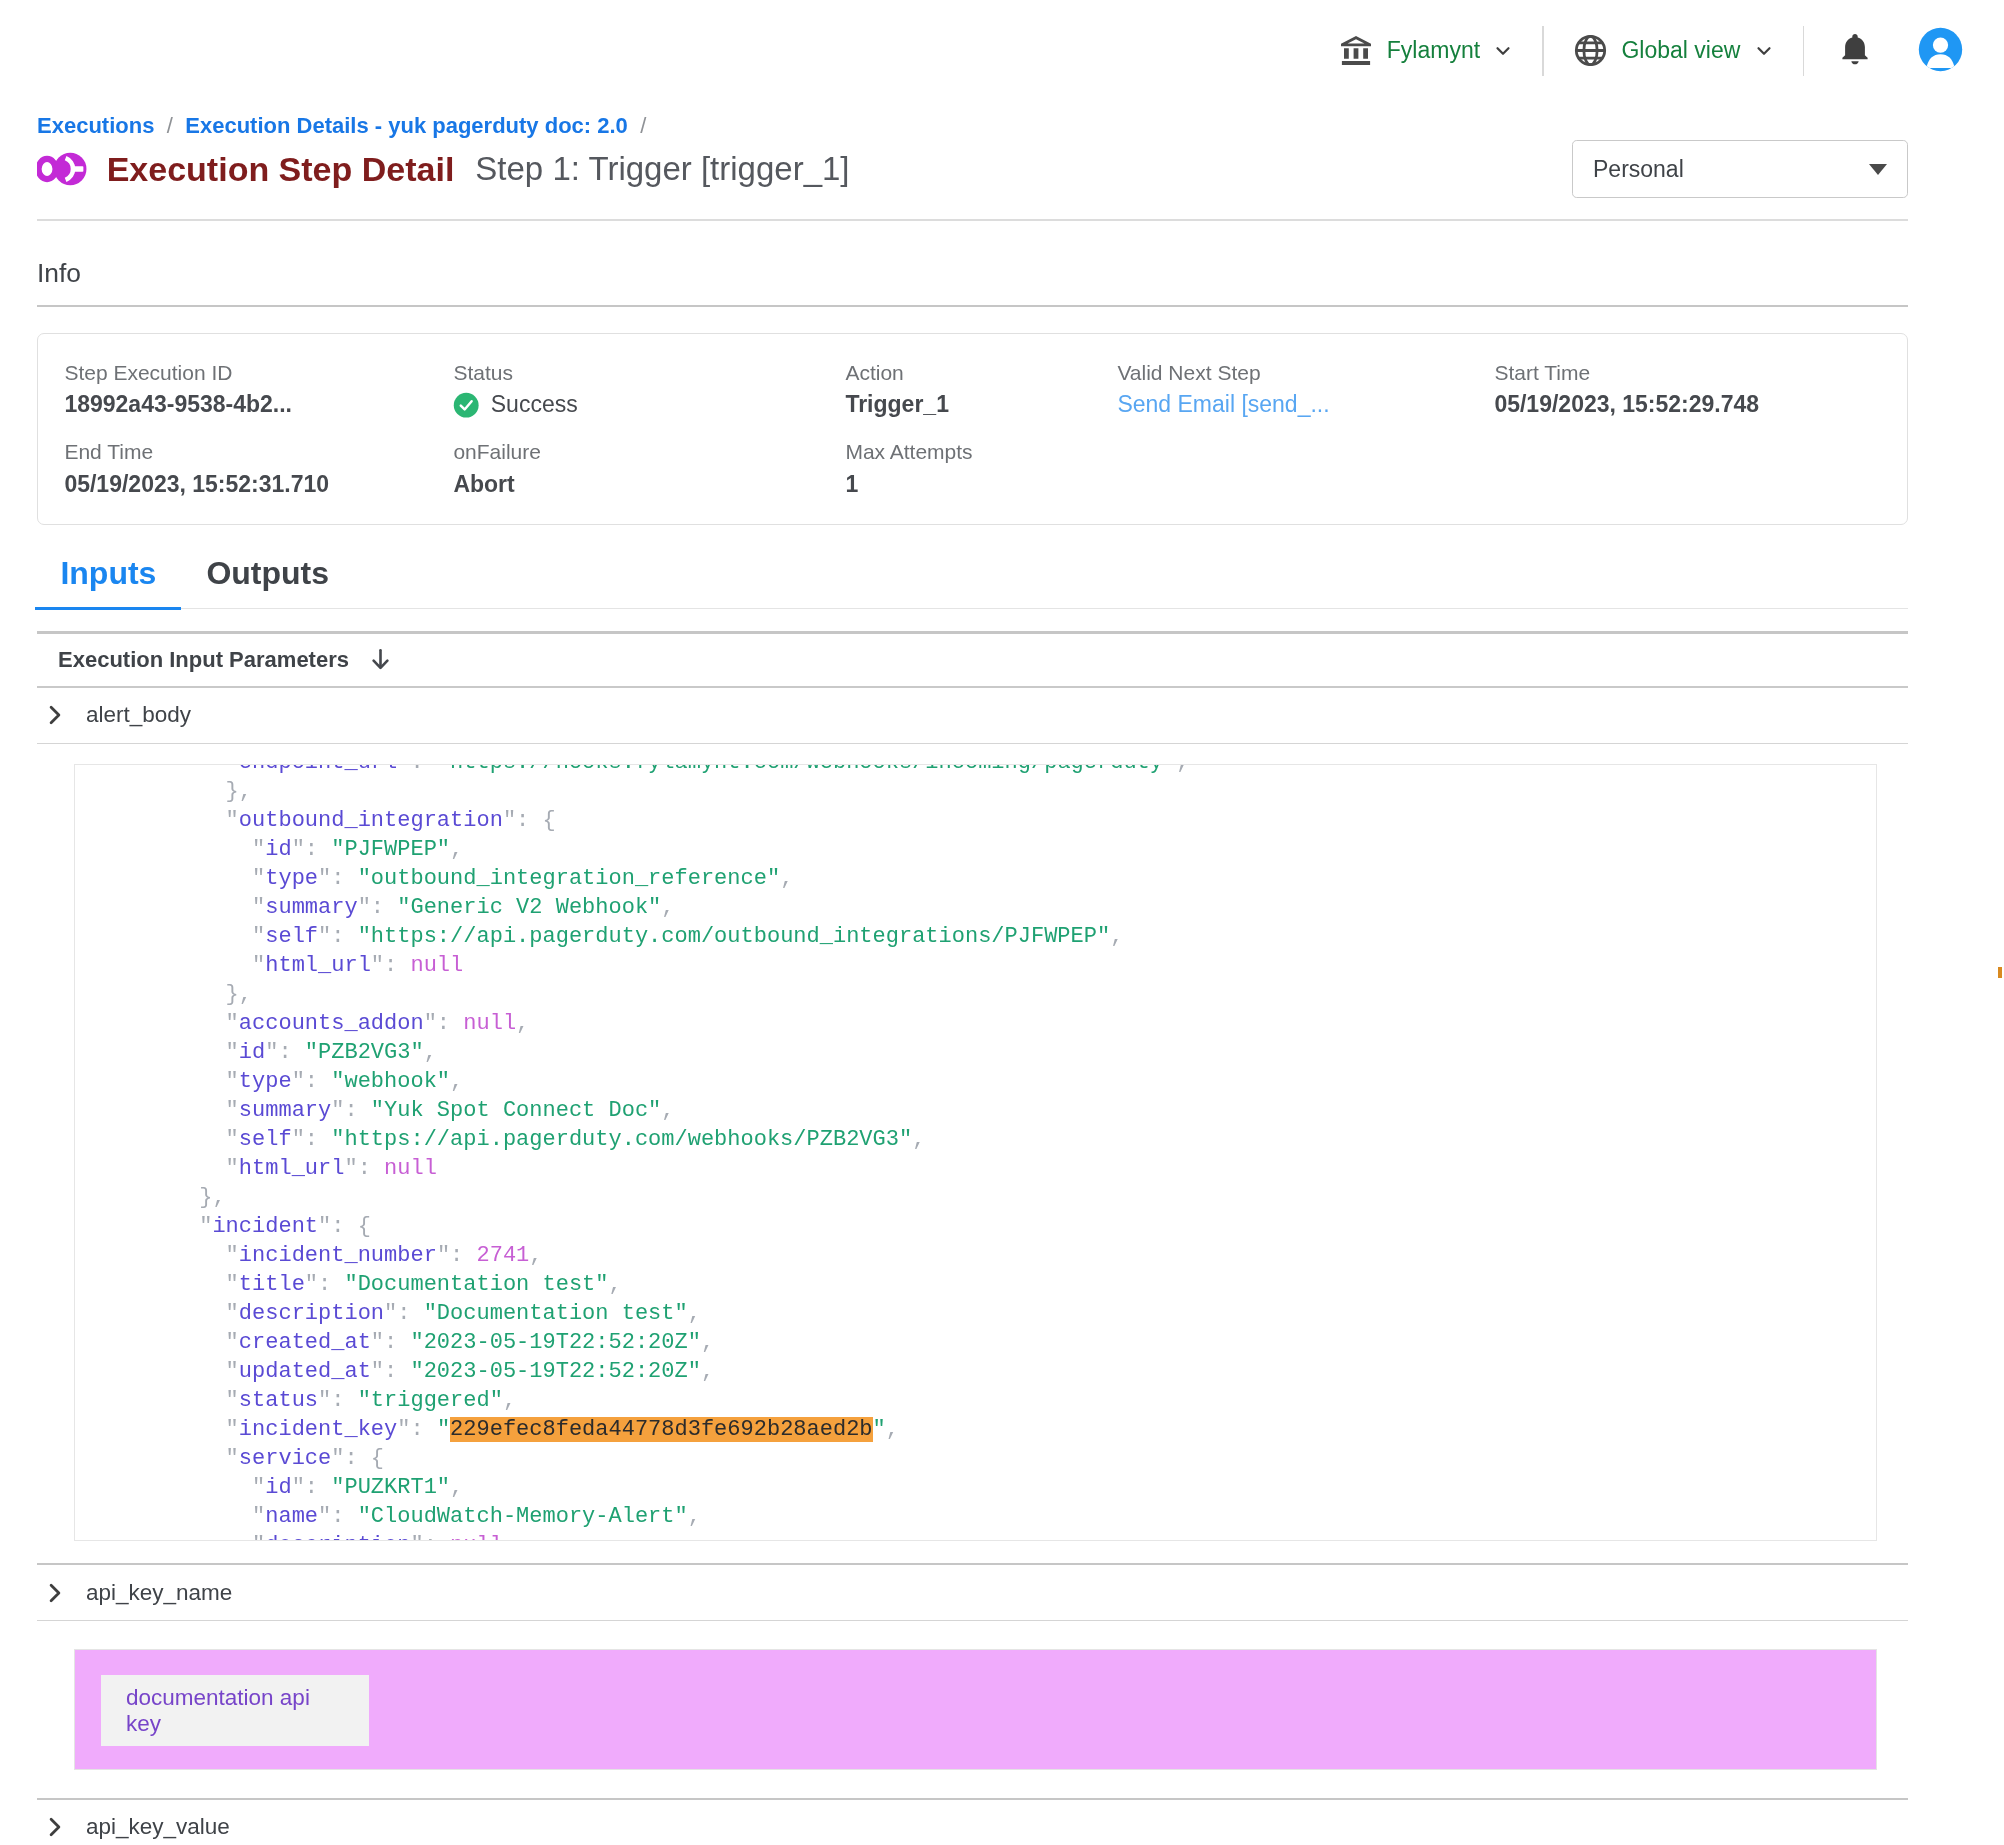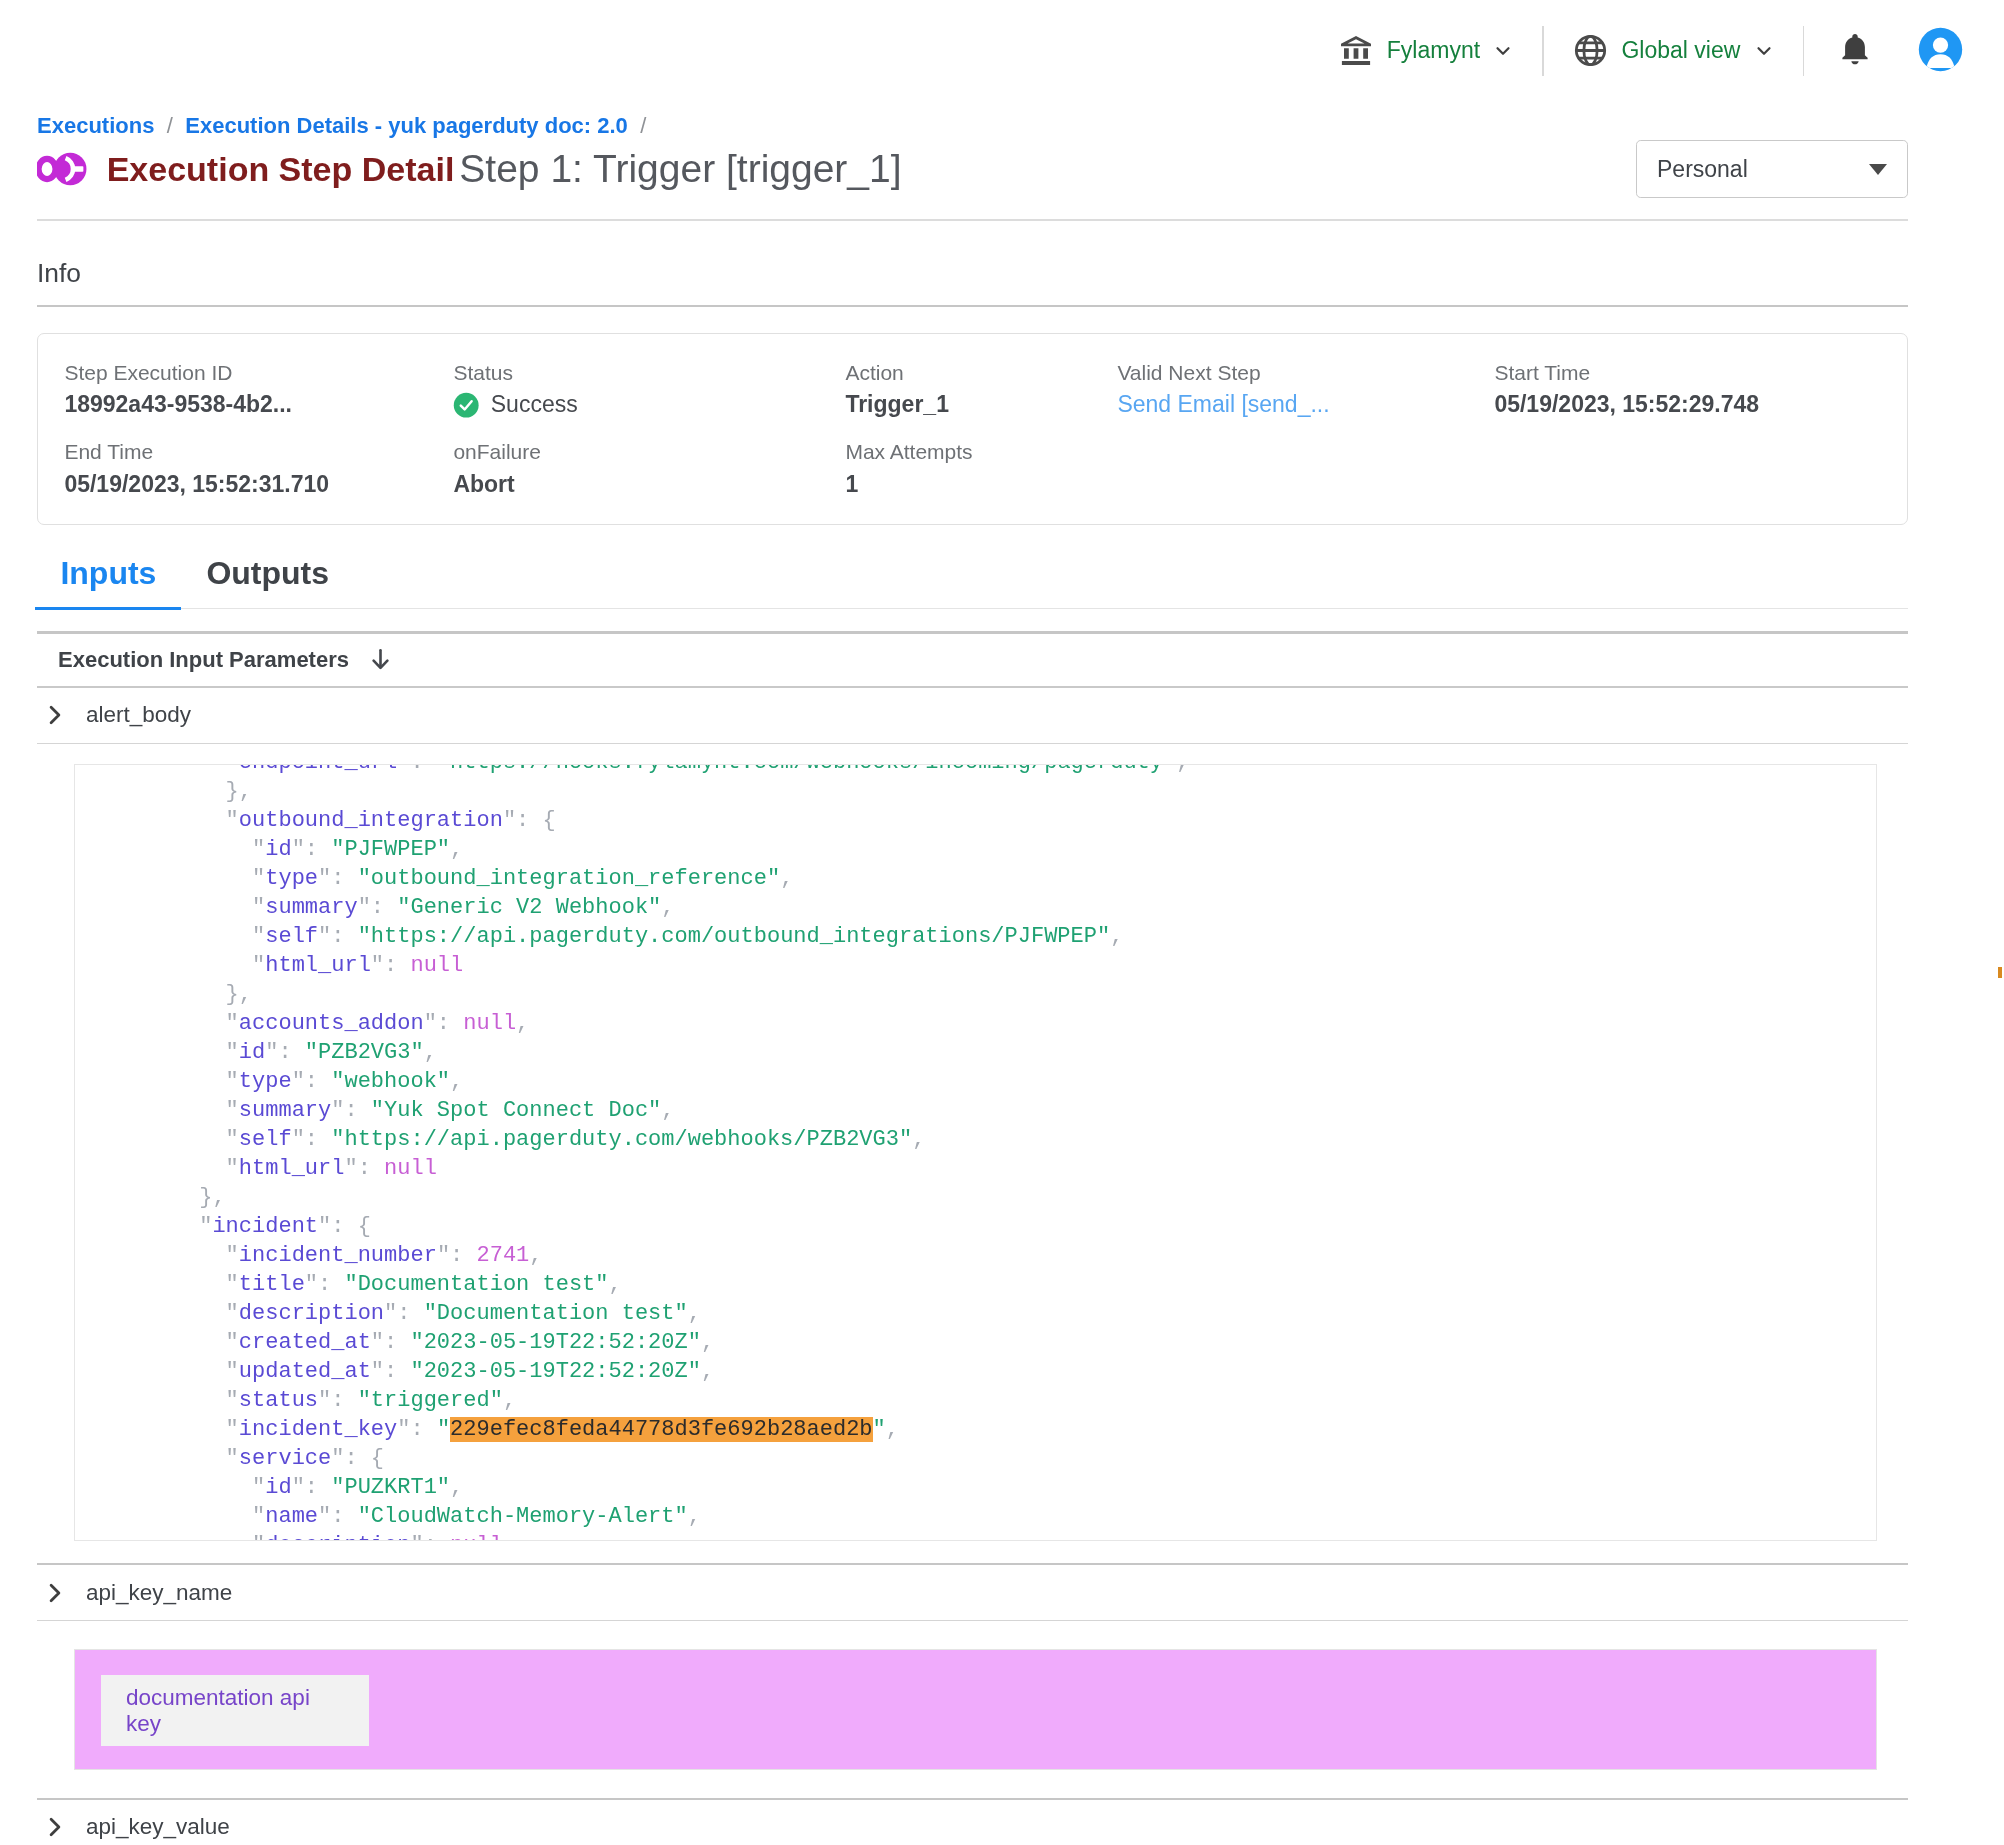--- a/index.html
+++ b/index.html
@@ -17,23 +17,23 @@
 
   
   main { padding: 0 97px 0 37px; }
 
   .breadcrumb { margin-top: 12.4px; font-size: 22px; line-height: 26.4px; }
   .crumb { color: #1877e6; font-weight: 700; text-decoration: none; cursor: pointer; }
   .crumb-sep { color: #8f9296; margin: 0 12.4px; font-weight: 400; }
 
   .title-row { display: flex; align-items: center; margin-top: 4.7px; height: 50px; }
   .page-title { font-size: 34px; font-weight: 700; color: #7f1d1d; margin-left: 18.7px; }
-  .page-subtitle { font-size: 39px; font-weight: 400; color: #55585e; margin-left: 5px; }
+  .page-subtitle { font-size: 33px; font-weight: 400; color: #55585e; margin-left: 21px; }
   .flex-sp { flex: 1; }
-  .scope-select { width: 272px; height: 58px; border: 1.6px solid #c9c9c9; border-radius: 4.7px;
+  .scope-select { width: 336px; height: 58px; border: 1.6px solid #c9c9c9; border-radius: 4.7px;
     display: flex; align-items: center; justify-content: space-between; padding: 0 20px;
     cursor: pointer; background: #fff; }
   .scope-select span { font-size: 23px; color: #3f4348; }
   .caret-down { width: 0; height: 0; border-left: 9.3px solid transparent;
     border-right: 9.3px solid transparent; border-top: 11.7px solid #4a4a4a; }
 
   .hr-light { height: 1.6px; background: #dcdcdc; margin-top: 25px; }
   .hr-heavy { height: 2.3px; background: #c6c6c6; }
   .info-heading { font-size: 26.4px; font-weight: 400; color: #3f4348; margin-top: 37px; }
   .hr-under-info { margin-top: 15.5px; }

